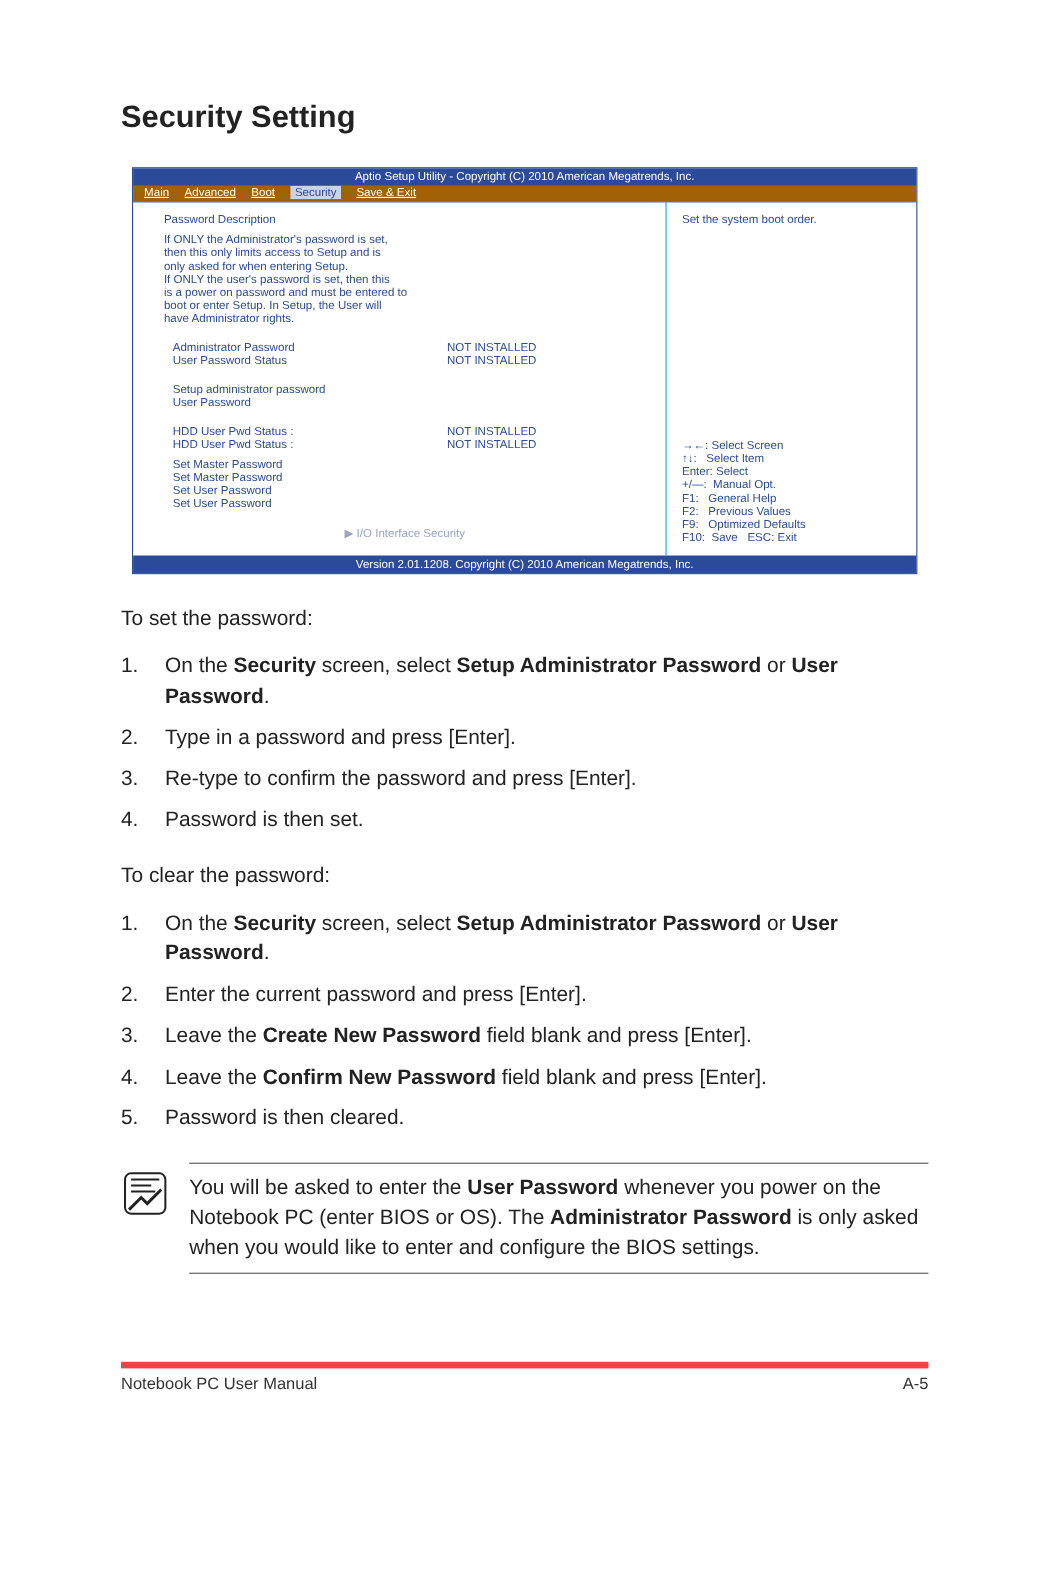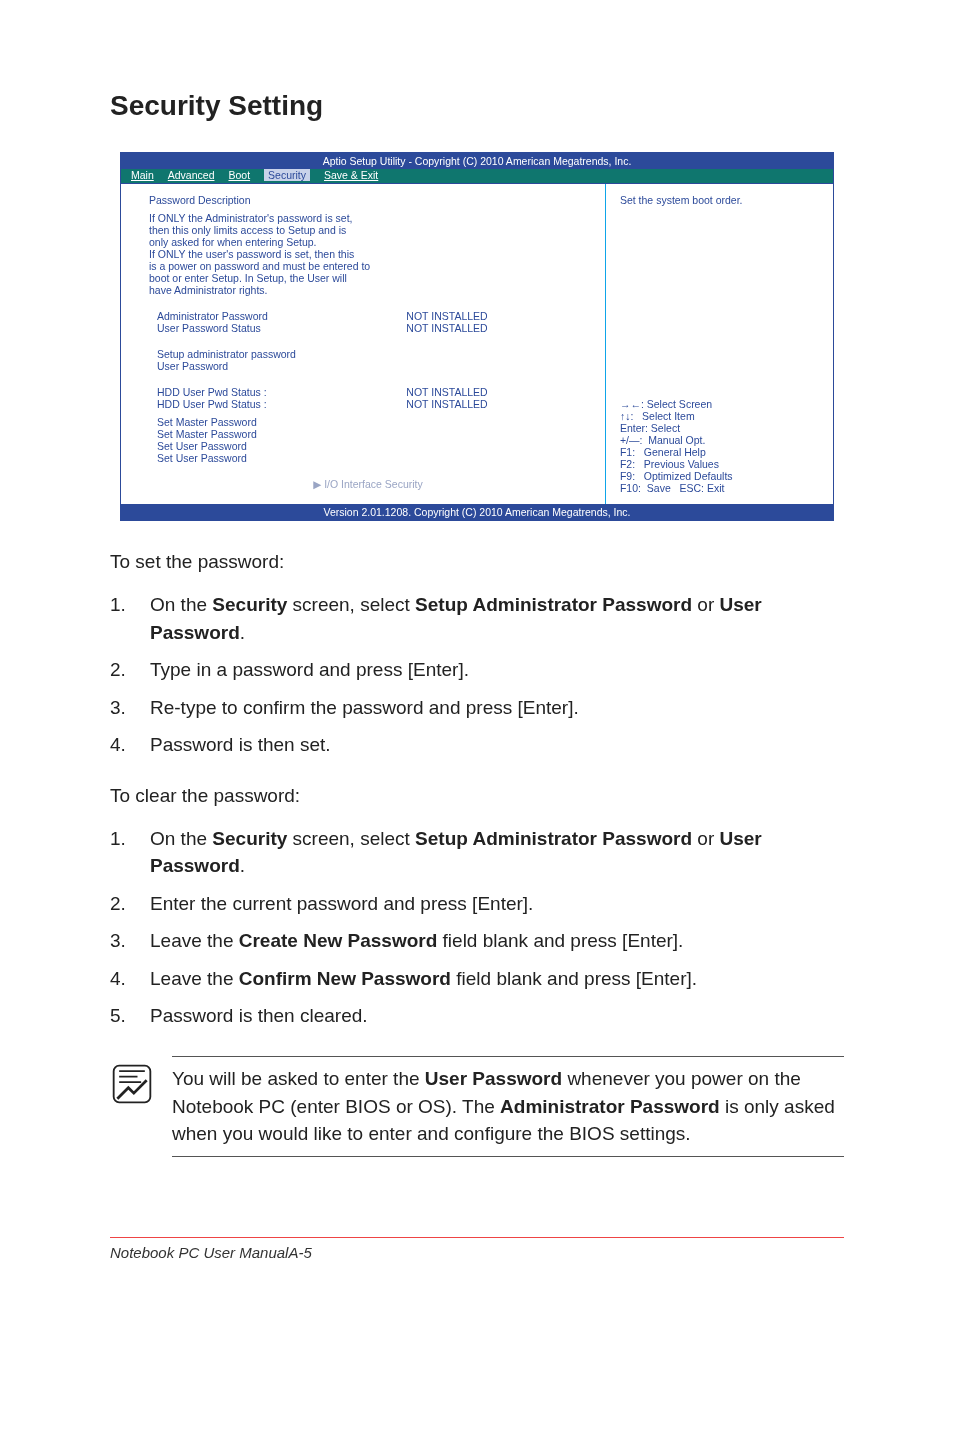--- a/index.html
+++ b/index.html
@@ -26,21 +26,21 @@
     font-family: Liberation Sans, sans-serif;
     font-size: 10.5px;
   }
   .bios-titlebar {
     background: #2c4a9a;
     color: #fff;
     text-align: center;
     padding: 2px 0;
   }
   .bios-tabs {
-    background: #0f766e;
+    background: #a16207;
     color: #fff;
     padding: 0 10px 2px 10px;
   }
   .bios-tabs span { margin-right: 14px; text-decoration: underline; }
   .bios-tabs .active {
     background: #c9d3ea;
     color: #2c4a9a;
     padding: 0 4px;
     text-decoration: none;
   }
@@ -104,26 +104,26 @@
     flex: 1;
     border-top: 1px solid #555;
     border-bottom: 1px solid #555;
     padding: 8px 0;
     font-size: 19px;
     line-height: 1.45;
   }
   
   .page-footer {
     margin: 80px 70px 0 70px;
-    border-top: 1px solid #ef4444;
+    border-top: 6px solid #ef4444;
     padding-top: 6px;
     display: flex;
+    justify-content: space-between;
     font-size: 15px;
     color: #333;
-    font-style: italic;
   }
 </style>
 </head>
 <body>
 
 <div class="heading">Security Setting</div>
 
 <div class="bios">
   <div class="bios-titlebar">Aptio Setup Utility - Copyright (C) 2010 American Megatrends, Inc.</div>
   <div class="bios-tabs">

